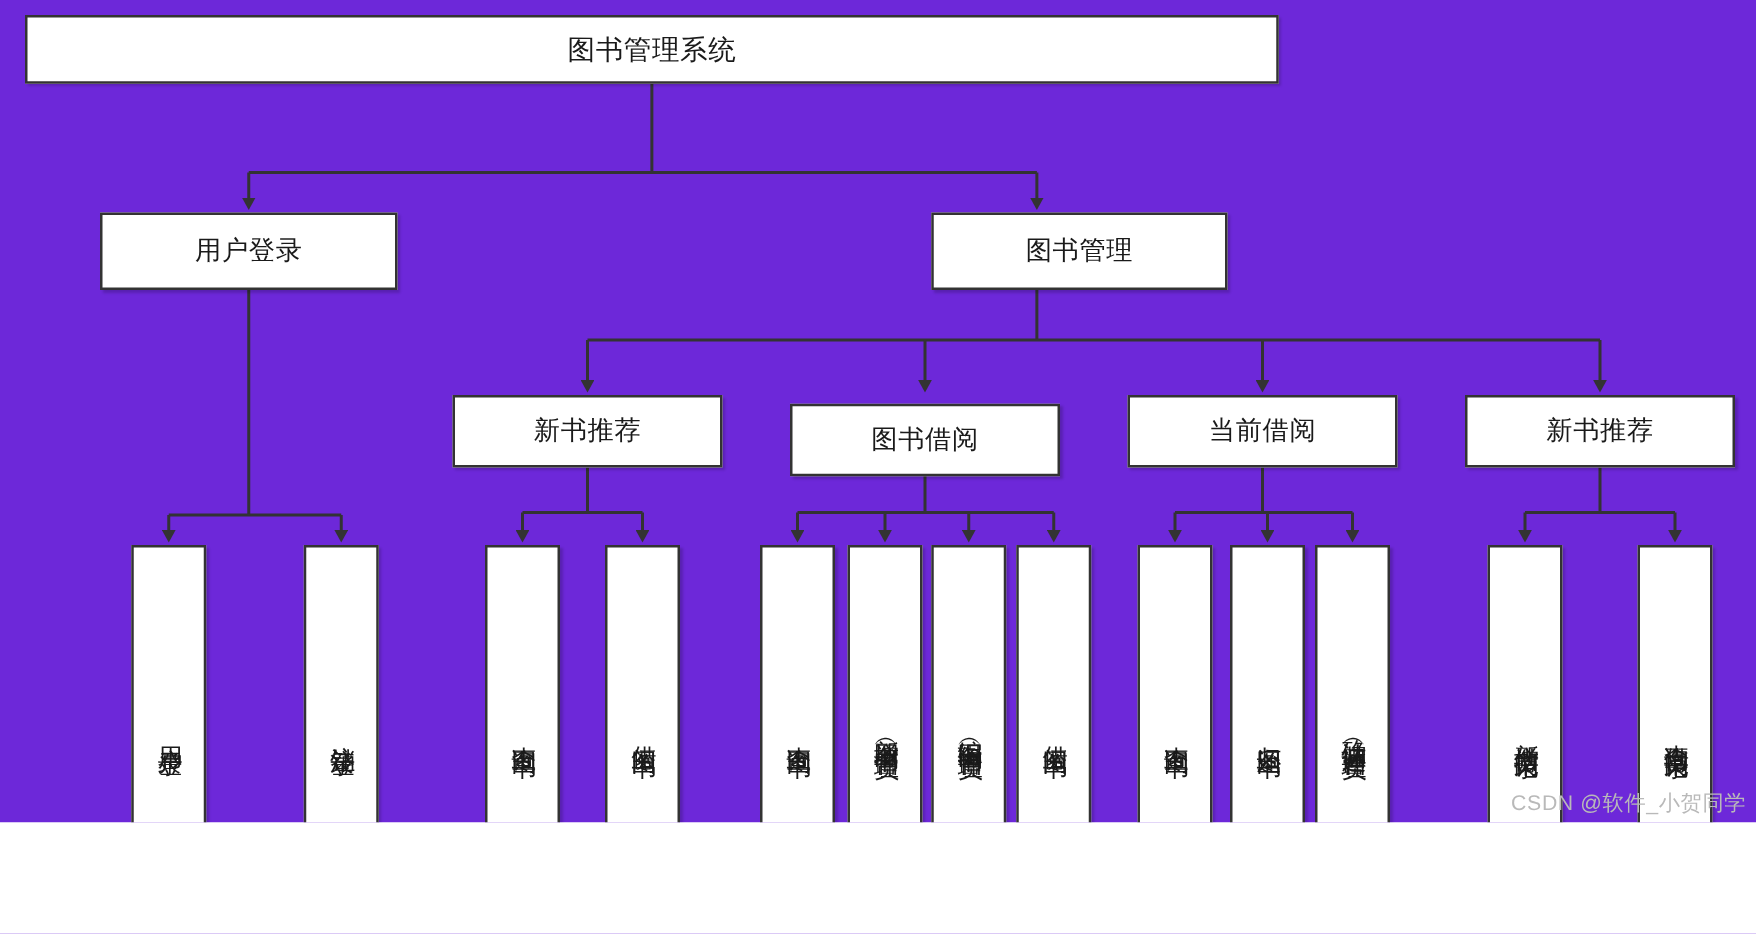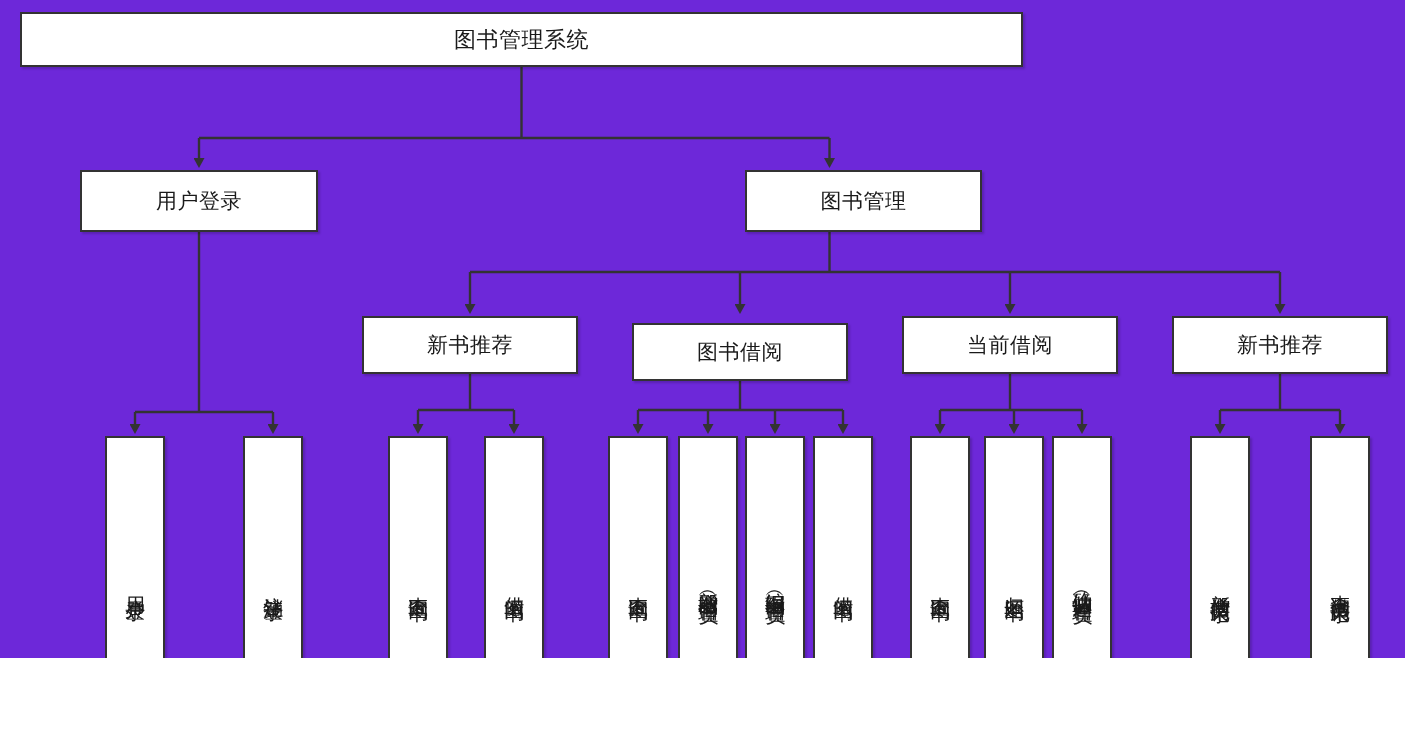--- a/index.html
+++ b/index.html
@@ -166,13 +166,14 @@
         <span class="label">确认归还（管理员）</span>
       </div>
       <div class="node leaf" style="left: 1190px; top: 436px; width: 60px; height: 298px;">
         <span class="label">新增借阅记录</span>
       </div>
       <div class="node leaf" style="left: 1310px; top: 436px; width: 60px; height: 298px;">
         <span class="label">查询借阅记录</span>
       </div>
     </div>
 
+  <div id="watermark">CSDN @软件_小贺同学</div>
 </div>
 
 </body></html>

